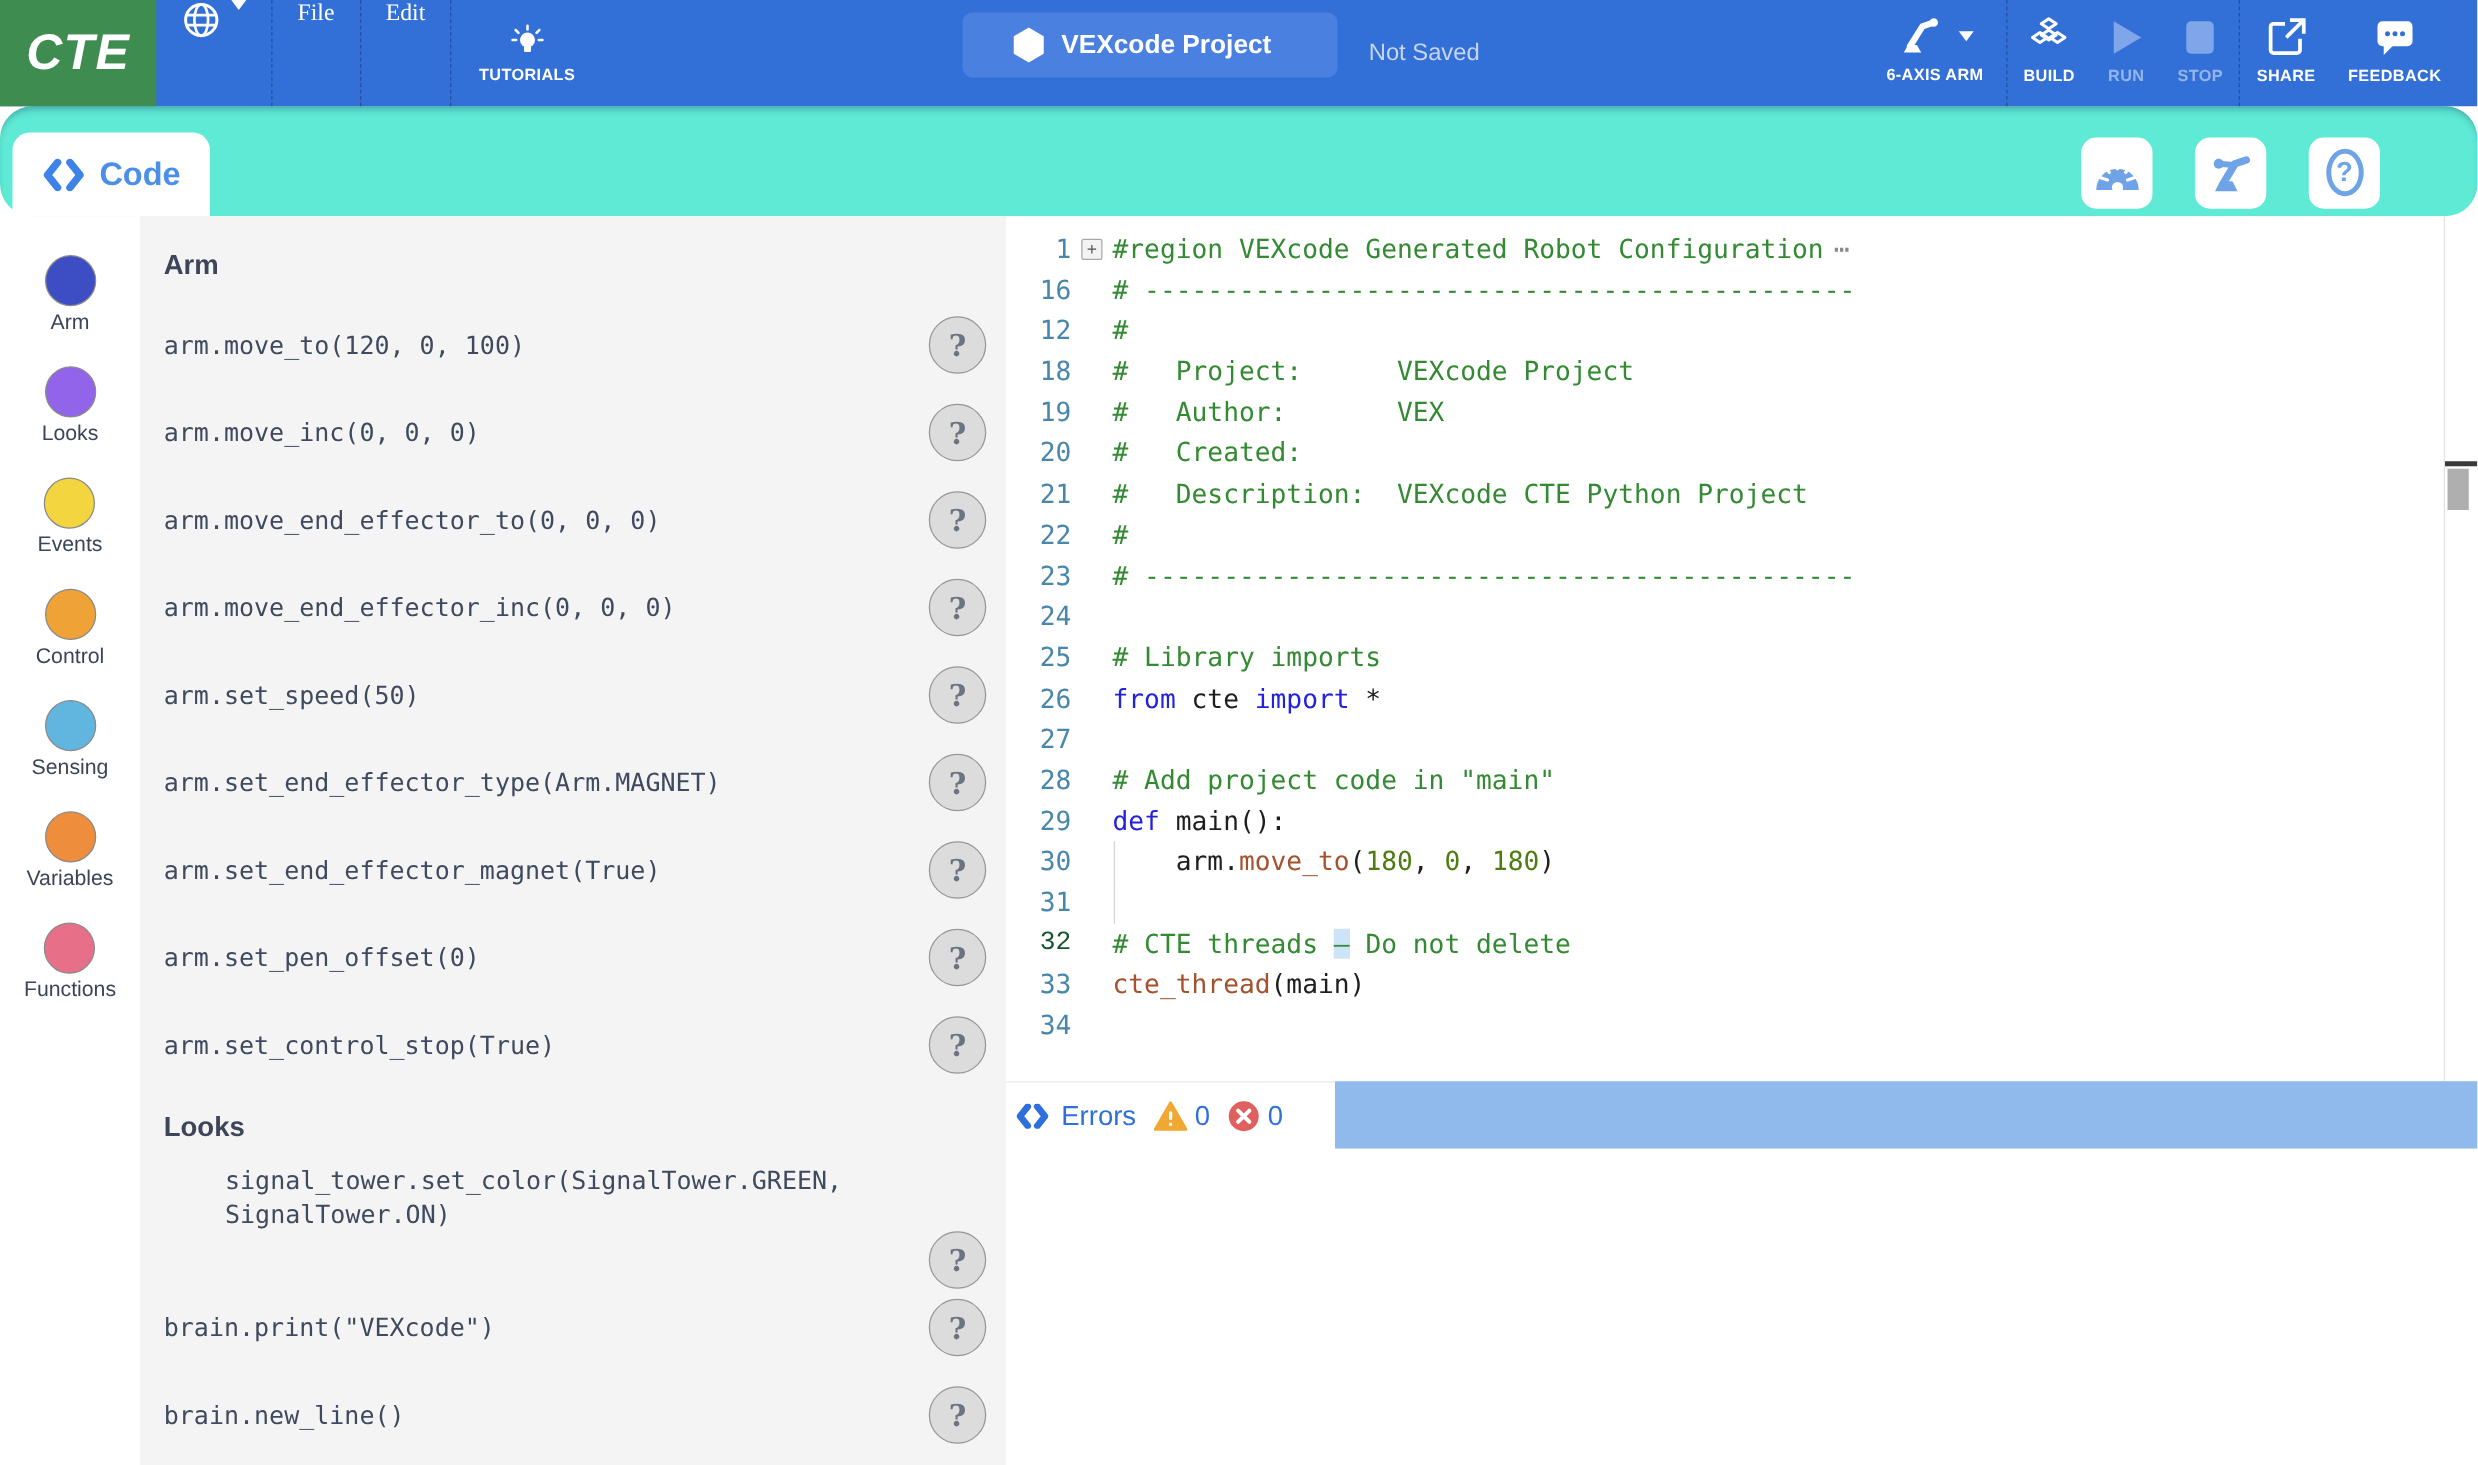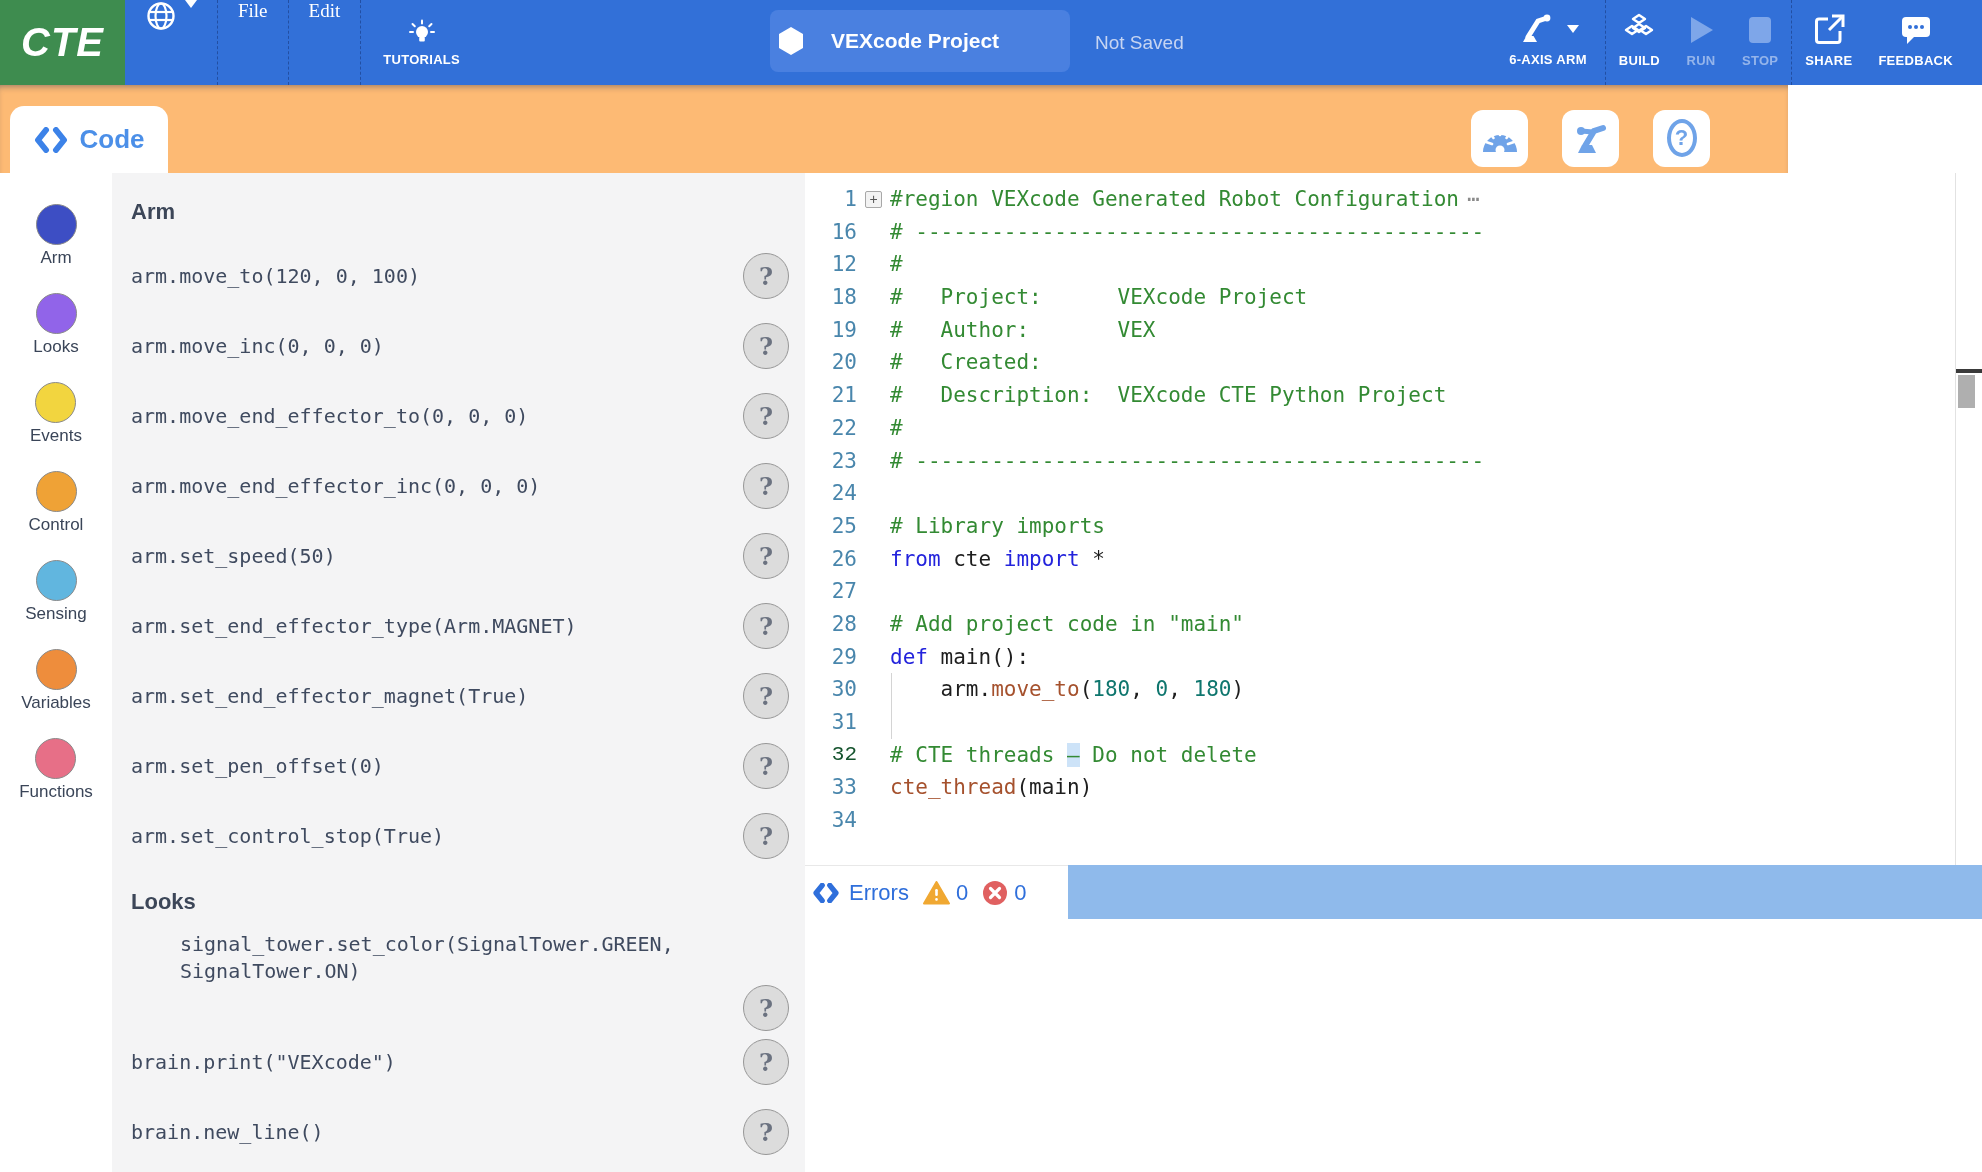--- a/index.html
+++ b/index.html
@@ -11,36 +11,36 @@
   .logo { width:125px; height:85px; background:#3E8C4F; display:flex; align-items:center; justify-content:center;
           font-style:italic; font-weight:900; font-size:40px; letter-spacing:1px; color:#fff; }
   .menu-group { display:flex; padding:0 20px; gap:8px; cursor:pointer;font-family:Liberation Serif, serif; }
   .menu-label { font-size:19px; color:#fff; }
   .tb-sep { border-left:1px dashed rgba(15,40,100,0.45); height:85px; }
   .tut-group { display:flex; flex-direction:column; align-items:center; justify-content:center; padding:0 22px; gap:3px; cursor:pointer; }
   .tut-label, .act-label { font-size:13px; font-weight:700; letter-spacing:0.3px; }
   .caret { width:0; height:0; border-left:7px solid transparent; border-right:7px solid transparent; border-top:9px solid #fff; }
   .caret.small { border-left-width:6px; border-right-width:6px; border-top-width:8px; }
 
-  .project-pill { position:absolute; left:770px; top:10px; height:62px; min-width:300px; background:#4A80E0; border-radius:8px;
-                  display:flex; align-items:center; padding:0 8px; gap:27px; cursor:pointer; }
+  .project-pill { position:absolute; left:770px; top:10px; height:52px; min-width:300px; background:#4A80E0; border-radius:8px;
+                  display:flex; align-items:center; padding:0 40px; gap:13px; cursor:pointer; }
   .project-title { font-size:21px; font-weight:600; color:#fff; white-space:nowrap; }
   .save-status { position:absolute; left:1095px; top:0; height:85px; display:flex; align-items:center; font-size:19px; color:#C7D5F2; }
 
   .tb-right { margin-left:auto; display:flex; align-items:stretch; padding-right:16px; }
   .act { display:flex; flex-direction:column; align-items:center; justify-content:flex-start; padding:12px 13px 0 13px; gap:5px; cursor:pointer; }
   .act .iconbox { height:36px; display:flex; align-items:center; justify-content:center; }
   .act.disabled { cursor:default; }
   .act.disabled .act-label { color:rgba(255,255,255,0.48); }
   .device { display:flex; flex-direction:column; align-items:center; justify-content:flex-start; padding:10px 18px 0 18px; gap:4px; cursor:pointer; }
   .device-top { display:flex; align-items:center; gap:14px; height:38px; }
 
   
-  .subbar { position:absolute; left:0; top:85px; width:1788px; height:88px; background:#fdba74;
-            box-shadow: inset 0 5px 7px -4px rgba(10,30,80,0.45); display:flex; align-items:flex-end; }
+  .subbar { position:absolute; left:0; top:85px; width:1982px; height:88px; background:#5eead4;
+            box-shadow: inset 0 5px 7px -4px rgba(10,30,80,0.45); display:flex; align-items:flex-end;border-radius:26px; }
   .code-tab { margin-left:10px; width:158px; height:67px; background:#fff; border-radius:14px 14px 0 0;
               display:flex; align-items:center; justify-content:center; gap:12px; cursor:pointer; }
   .code-tab-label { font-size:26px; font-weight:600; color:#4B8FE8; }
   .sub-right { margin-left:auto; margin-right:78px; display:flex; gap:34px; align-self:center; margin-top:18px; }
   .sq-btn { width:57px; height:57px; background:#fff; border-radius:12px; display:flex; align-items:center; justify-content:center; cursor:pointer; }
   .qmark-ellipse { width:30px; height:38px; border:4px solid #6FA3E8; border-radius:50%; display:flex; align-items:center; justify-content:center;
                    font-size:22px; font-weight:800; color:#6FA3E8; }
 
   
   .main { position:absolute; left:0; top:173px; width:1982px; height:999px; display:flex; }
@@ -70,21 +70,21 @@
   .lnum { width:52px; text-align:right; color:#4986AC; flex:none; font-size:21px; }
   .cline.active .lnum { color:#14532d;font-family:Liberation Mono, monospace; }
   .lgut { width:33px; flex:none; display:flex; align-items:center; justify-content:center; }
   .fold-box { width:17px; height:17px; border:1px solid #A8A8A8; background:#F3F3F3; color:#555; font-size:14px; line-height:15px;
               text-align:center; border-radius:2px; cursor:pointer; font-family:"Liberation Sans", sans-serif; }
   .ltext { white-space:pre; position:relative; }
   .indent-guide { position:absolute; left:0.5px; top:0; bottom:0; width:1px; background:#D4D4D4; }
   .comment { color:#338A33; }
   .keyword { color:#2323DC; }
   .func { color:#A5512D; }
-  .num  { color:#0f766e; }
+  .num  { color:#4d7c0f; }
   .plain { color:#1E1E1E; }
   .hl { background:#CDE3F8; }
   .trail { color:#8A8A8A; margin-left:8px; letter-spacing:-2px; cursor:pointer; }
 
   
   .vline { position:absolute; right:26px; top:0; bottom:0; width:1px; background:#E2E2E2; }
   .scroll-thumb { position:absolute; right:7px; top:202px; width:17px; height:33px; background:#AFAFAF; }
   .scroll-marker { position:absolute; right:0; top:196px; width:26px; height:4px; background:#3a3a3a; }
 
   

